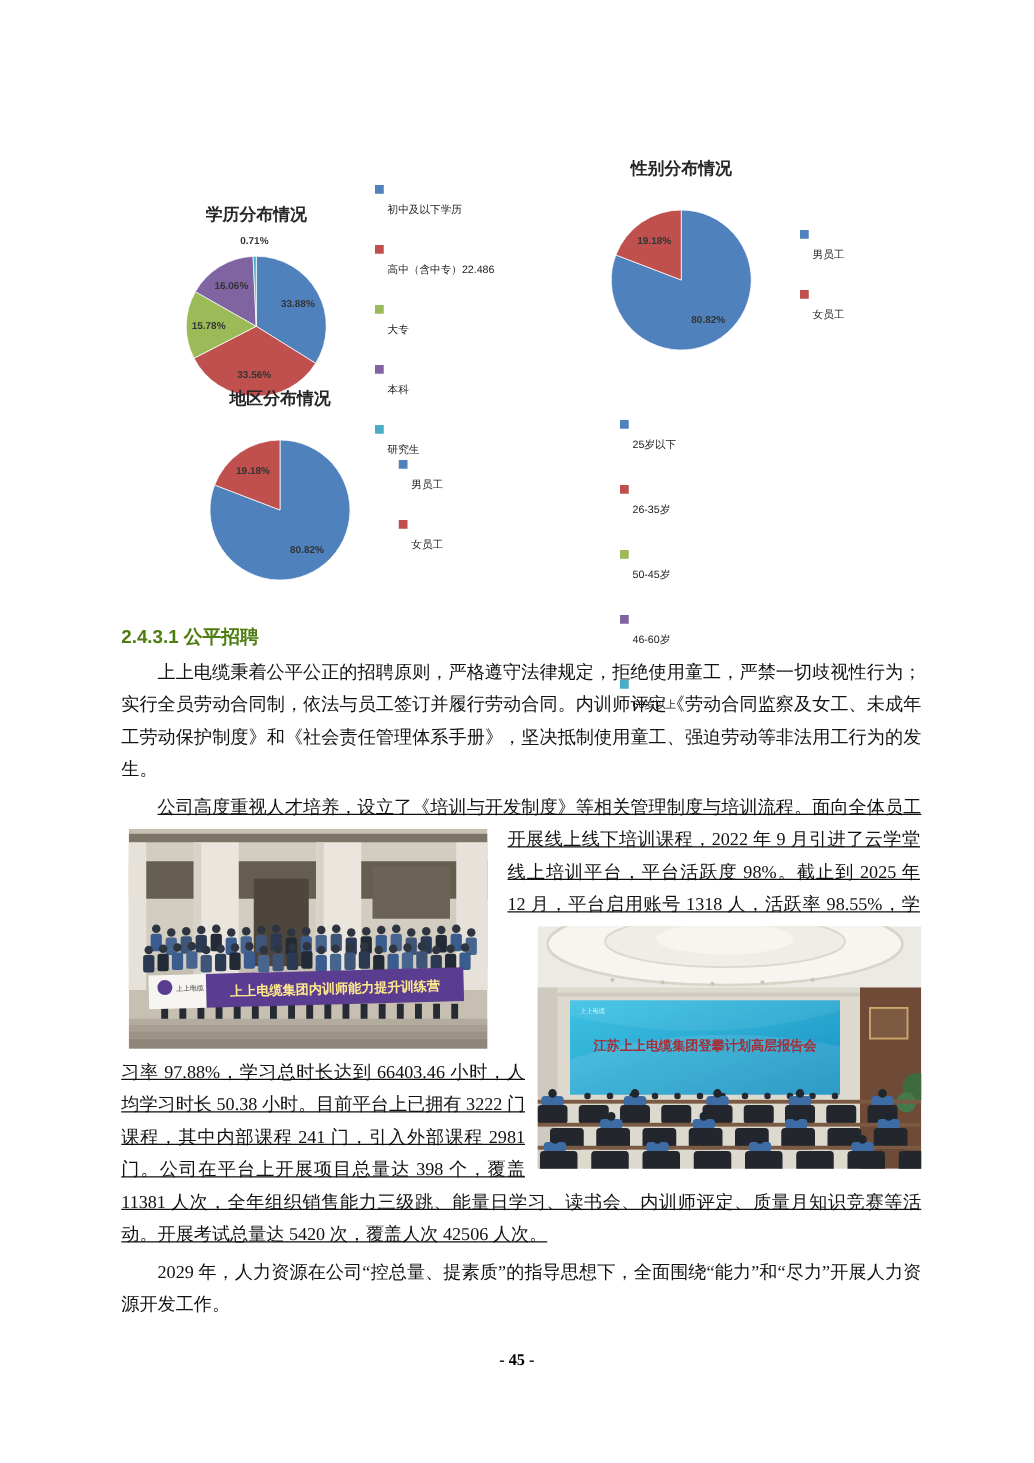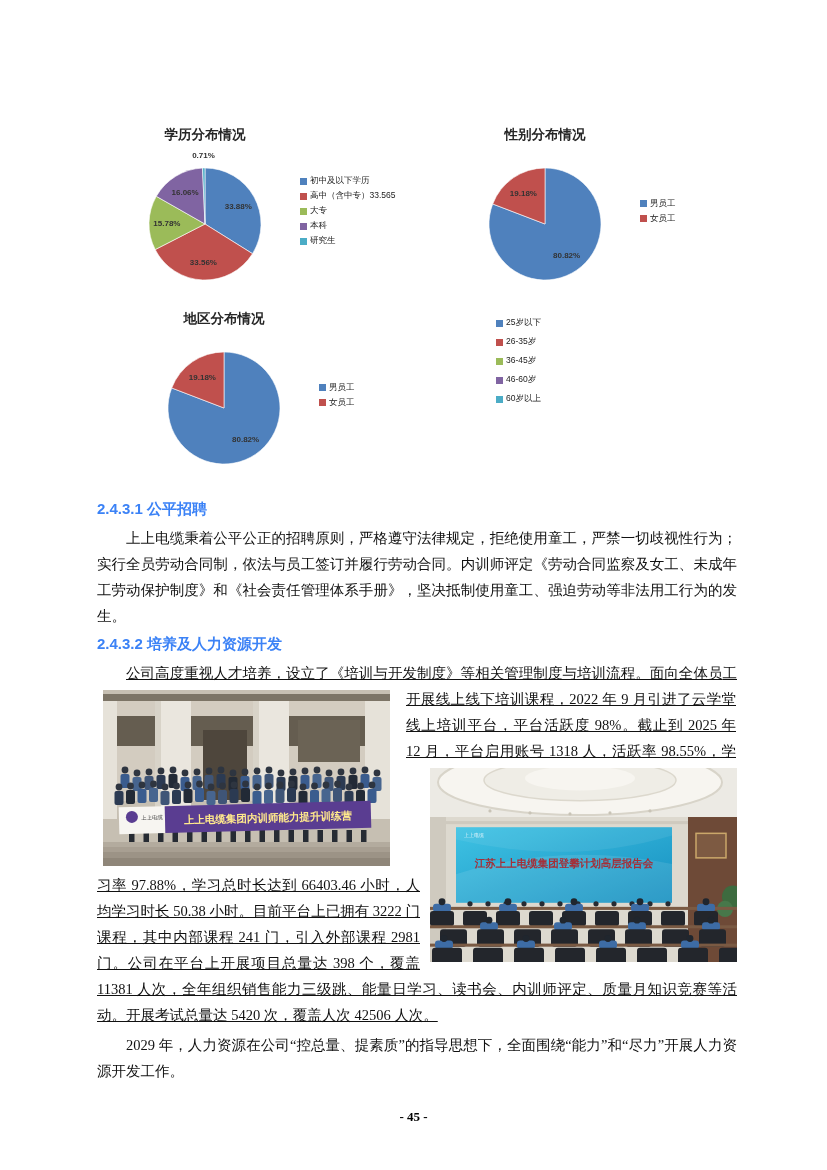--- a/index.html
+++ b/index.html
@@ -8,43 +8,43 @@
 
   
   .chart-block{position:absolute;display:flex;align-items:center;}
   .pie-col{display:flex;flex-direction:column;align-items:center;width:150px;}
   .chart-title{font:bold 13.5px "Liberation Sans",sans-serif;color:#262626;margin:0 0 2px;white-space:nowrap;}
   svg.pie{display:block;width:150px;height:150px;}
   .pie-label{font:bold 8px "Liberation Sans",sans-serif;fill:#333;}
   ul.legend{list-style:none;margin:0 0 0 20px;padding:0;}
   .legend li{display:flex;align-items:center;margin:3px 0;}
   .legend .sw{width:7px;height:7px;flex:0 0 7px;margin-right:3px;}
-  .legend .lt{font:8.5px "Liberation Sans",sans-serif;color:#222;white-space:nowrap;}
+  .legend .lt{font:8.5px "Liberation Sans",sans-serif;color:#222;white-space:nowrap;margin-top:33px;}
   .c1{left:130px;top:126px;}
   .c2{left:470px;top:126px;}
   .c3{left:149px;top:310px;justify-content:center;}
   .c4{left:476px;top:310px;}
   .c4 .legend li{margin:7px 0;}
 
   
   .text-col{position:absolute;left:97px;top:500px;width:640px;
             font-size:14.5px;line-height:26px;text-align:justify;}
-  .text-col h3{font:bold 15px "Liberation Sans",sans-serif;color:#3b82f6;margin:0 0 6px;}
+  .text-col h3{font:bold 15px "Liberation Sans",sans-serif;color:#4d7c0f;margin:0 0 6px;}
   .h3-2{margin-top:6px !important;}
   p.body{margin:0 0 4px;}
   .indent{text-indent:2em;}
   .wrap-para{text-indent:2em;margin:0;text-decoration:underline;}
   .seg{white-space:normal;}
   .ph svg{display:block;width:100%;height:100%;}
   .photoL{float:left;width:287px;height:176px;margin:4px 16px 6px 6px;}
   .spacerR{float:right;width:1px;height:82px;}
   .photoR{float:right;clear:right;width:307px;height:194px;margin:0 0 6px 10px;}
 
   .pagenum{position:absolute;left:0;right:0;top:1080px;text-align:center;
-           font:bold 13px "Liberation Serif",serif;color:#000;margin-top:29px;}
+           font:bold 13px "Liberation Serif",serif;color:#000;}
 </style>
 </head>
 <body>
 
 <div class="page">
 
   <section class="chart-block c1">
     <div class="pie-col">
       <h4 class="chart-title">学历分布情况</h4>
       <svg class="pie" viewBox="0 0 150 150">
@@ -60,21 +60,21 @@
           <text x="73.5" y="12.0" text-anchor="middle" class="pie-label">0.71%</text>
         </svg>
     </div>
     <ul class="legend">
         <li>
           <span class="sw" style="background: rgb(79, 129, 189);"></span>
           <span class="lt">初中及以下学历</span>
         </li>
         <li>
           <span class="sw" style="background: rgb(192, 80, 77);"></span>
-          <span class="lt">高中（含中专）33.565</span>
+          <span class="lt">高中（含中专）22.486</span>
         </li>
         <li>
           <span class="sw" style="background: rgb(155, 187, 89);"></span>
           <span class="lt">大专</span>
         </li>
         <li>
           <span class="sw" style="background: rgb(128, 100, 162);"></span>
           <span class="lt">本科</span>
         </li>
         <li>
@@ -133,38 +133,37 @@
         <li>
           <span class="sw" style="background: rgb(79, 129, 189);"></span>
           <span class="lt">25岁以下</span>
         </li>
         <li>
           <span class="sw" style="background: rgb(192, 80, 77);"></span>
           <span class="lt">26-35岁</span>
         </li>
         <li>
           <span class="sw" style="background: rgb(155, 187, 89);"></span>
-          <span class="lt">36-45岁</span>
+          <span class="lt">50-45岁</span>
         </li>
         <li>
           <span class="sw" style="background: rgb(128, 100, 162);"></span>
           <span class="lt">46-60岁</span>
         </li>
         <li>
           <span class="sw" style="background: rgb(75, 172, 198);"></span>
           <span class="lt">60岁以上</span>
         </li>
       </ul>
   </section>
 
   <main class="text-col">
     <h3>2.4.3.1 公平招聘</h3>
     <p class="body indent">上上电缆秉着公平公正的招聘原则，严格遵守法律规定，拒绝使用童工，严禁一切歧视性行为；实行全员劳动合同制，依法与员工签订并履行劳动合同。内训师评定《劳动合同监察及女工、未成年工劳动保护制度》和《社会责任管理体系手册》，坚决抵制使用童工、强迫劳动等非法用工行为的发生。</p>
 
-    <h3 class="h3-2">2.4.3.2 培养及人力资源开发</h3>
 
     <p class="body wrap-para">
       <span class="seg">公司高度重视人才培养，设立了《培训与开发制度》等相关管理制度与培训流程。面向全体员</span><span class="ph photoL">
           <svg viewBox="0 0 287 176" preserveAspectRatio="none">
           <rect width="287" height="176" fill="#c6bfb2"></rect>
           <rect y="4" width="287" height="7" fill="#7c7466"></rect>
           <rect y="11" width="287" height="100" fill="#d3ccc0"></rect>
           <rect x="0" y="26" width="287" height="30" fill="#655d50"></rect>
           <rect x="195" y="30" width="62" height="42" fill="#6b6355"></rect>
           <rect x="100" y="40" width="44" height="70" fill="#4e463c"></rect>

